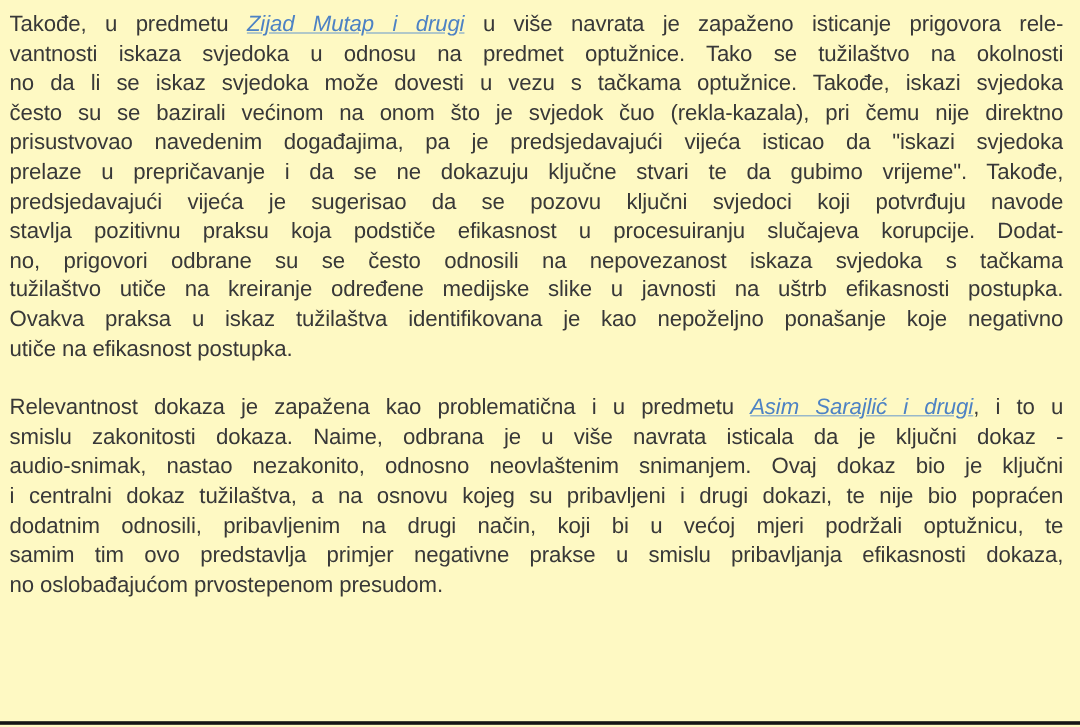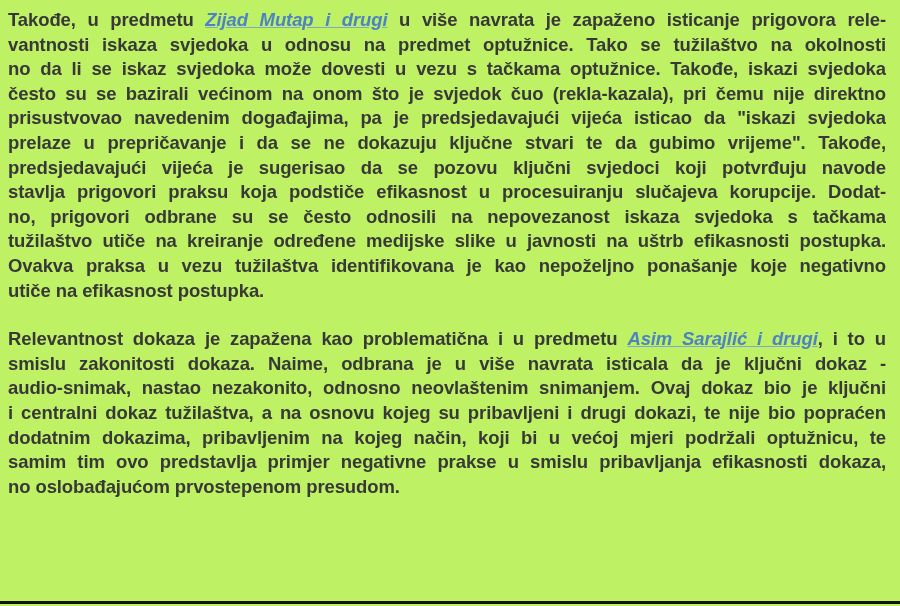--- a/index.html
+++ b/index.html
@@ -48,40 +48,40 @@
     position: absolute;
     left: 0;
     right: 0;
     bottom: 2px;
     height: 3px;
   }
 </style>
 </head>
 <body>
 
-<div class="page" style="background: #bef264; font-weight: bold;">
+<div class="page" style="background: #fef9c3;">
   <div class="doc-body" style="color: rgb(56, 56, 56);">
       <div class="paragraph">
         <div class="line"><span>Takođe, u predmetu </span><a class="case-link" href="#" style="color: rgb(77, 130, 196);">Zijad Mutap i drugi</a><span> u više navrata je zapaženo isticanje prigovora rele-</span></div>
         <div class="line"><span>vantnosti iskaza svjedoka u odnosu na predmet optužnice. Tako se tužilaštvo na okolnosti</span></div>
         <div class="line"><span>no da li se iskaz svjedoka može dovesti u vezu s tačkama optužnice. Takođe, iskazi svjedoka</span></div>
         <div class="line"><span>često su se bazirali većinom na onom što je svjedok čuo (rekla-kazala), pri čemu nije direktno</span></div>
         <div class="line"><span>prisustvovao navedenim događajima, pa je predsjedavajući vijeća isticao da "iskazi svjedoka</span></div>
         <div class="line"><span>prelaze u prepričavanje i da se ne dokazuju ključne stvari te da gubimo vrijeme". Takođe,</span></div>
         <div class="line"><span>predsjedavajući vijeća je sugerisao da se pozovu ključni svjedoci koji potvrđuju navode</span></div>
-        <div class="line"><span>stavlja prigovori praksu koja podstiče efikasnost u procesuiranju slučajeva korupcije. Dodat-</span></div>
+        <div class="line"><span>stavlja pozitivnu praksu koja podstiče efikasnost u procesuiranju slučajeva korupcije. Dodat-</span></div>
         <div class="line"><span>no, prigovori odbrane su se često odnosili na nepovezanost iskaza svjedoka s tačkama</span></div>
         <div class="line"><span>tužilaštvo utiče na kreiranje određene medijske slike u javnosti na uštrb efikasnosti postupka.</span></div>
-        <div class="line"><span>Ovakva praksa u vezu tužilaštva identifikovana je kao nepoželjno ponašanje koje negativno</span></div>
+        <div class="line"><span>Ovakva praksa u iskaz tužilaštva identifikovana je kao nepoželjno ponašanje koje negativno</span></div>
         <div class="line last"><span>utiče na efikasnost postupka.</span></div>
       </div>
       <div class="paragraph">
         <div class="line"><span>Relevantnost dokaza je zapažena kao problematična i u predmetu </span><a class="case-link" href="#" style="color: rgb(77, 130, 196);">Asim Sarajlić i drugi</a><span>, i to u</span></div>
         <div class="line"><span>smislu zakonitosti dokaza. Naime, odbrana je u više navrata isticala da je ključni dokaz -</span></div>
         <div class="line"><span>audio-snimak, nastao nezakonito, odnosno neovlaštenim snimanjem. Ovaj dokaz bio je ključni</span></div>
         <div class="line"><span>i centralni dokaz tužilaštva, a na osnovu kojeg su pribavljeni i drugi dokazi, te nije bio popraćen</span></div>
-        <div class="line"><span>dodatnim dokazima, pribavljenim na kojeg način, koji bi u većoj mjeri podržali optužnicu, te</span></div>
+        <div class="line"><span>dodatnim odnosili, pribavljenim na drugi način, koji bi u većoj mjeri podržali optužnicu, te</span></div>
         <div class="line"><span>samim tim ovo predstavlja primjer negativne prakse u smislu pribavljanja efikasnosti dokaza,</span></div>
         <div class="line last"><span>no oslobađajućom prvostepenom presudom.</span></div>
       </div>
     </div>
   <div class="bottom-rule" style="background: rgb(20, 20, 20);"></div>
 </div>
 
 </body></html>

